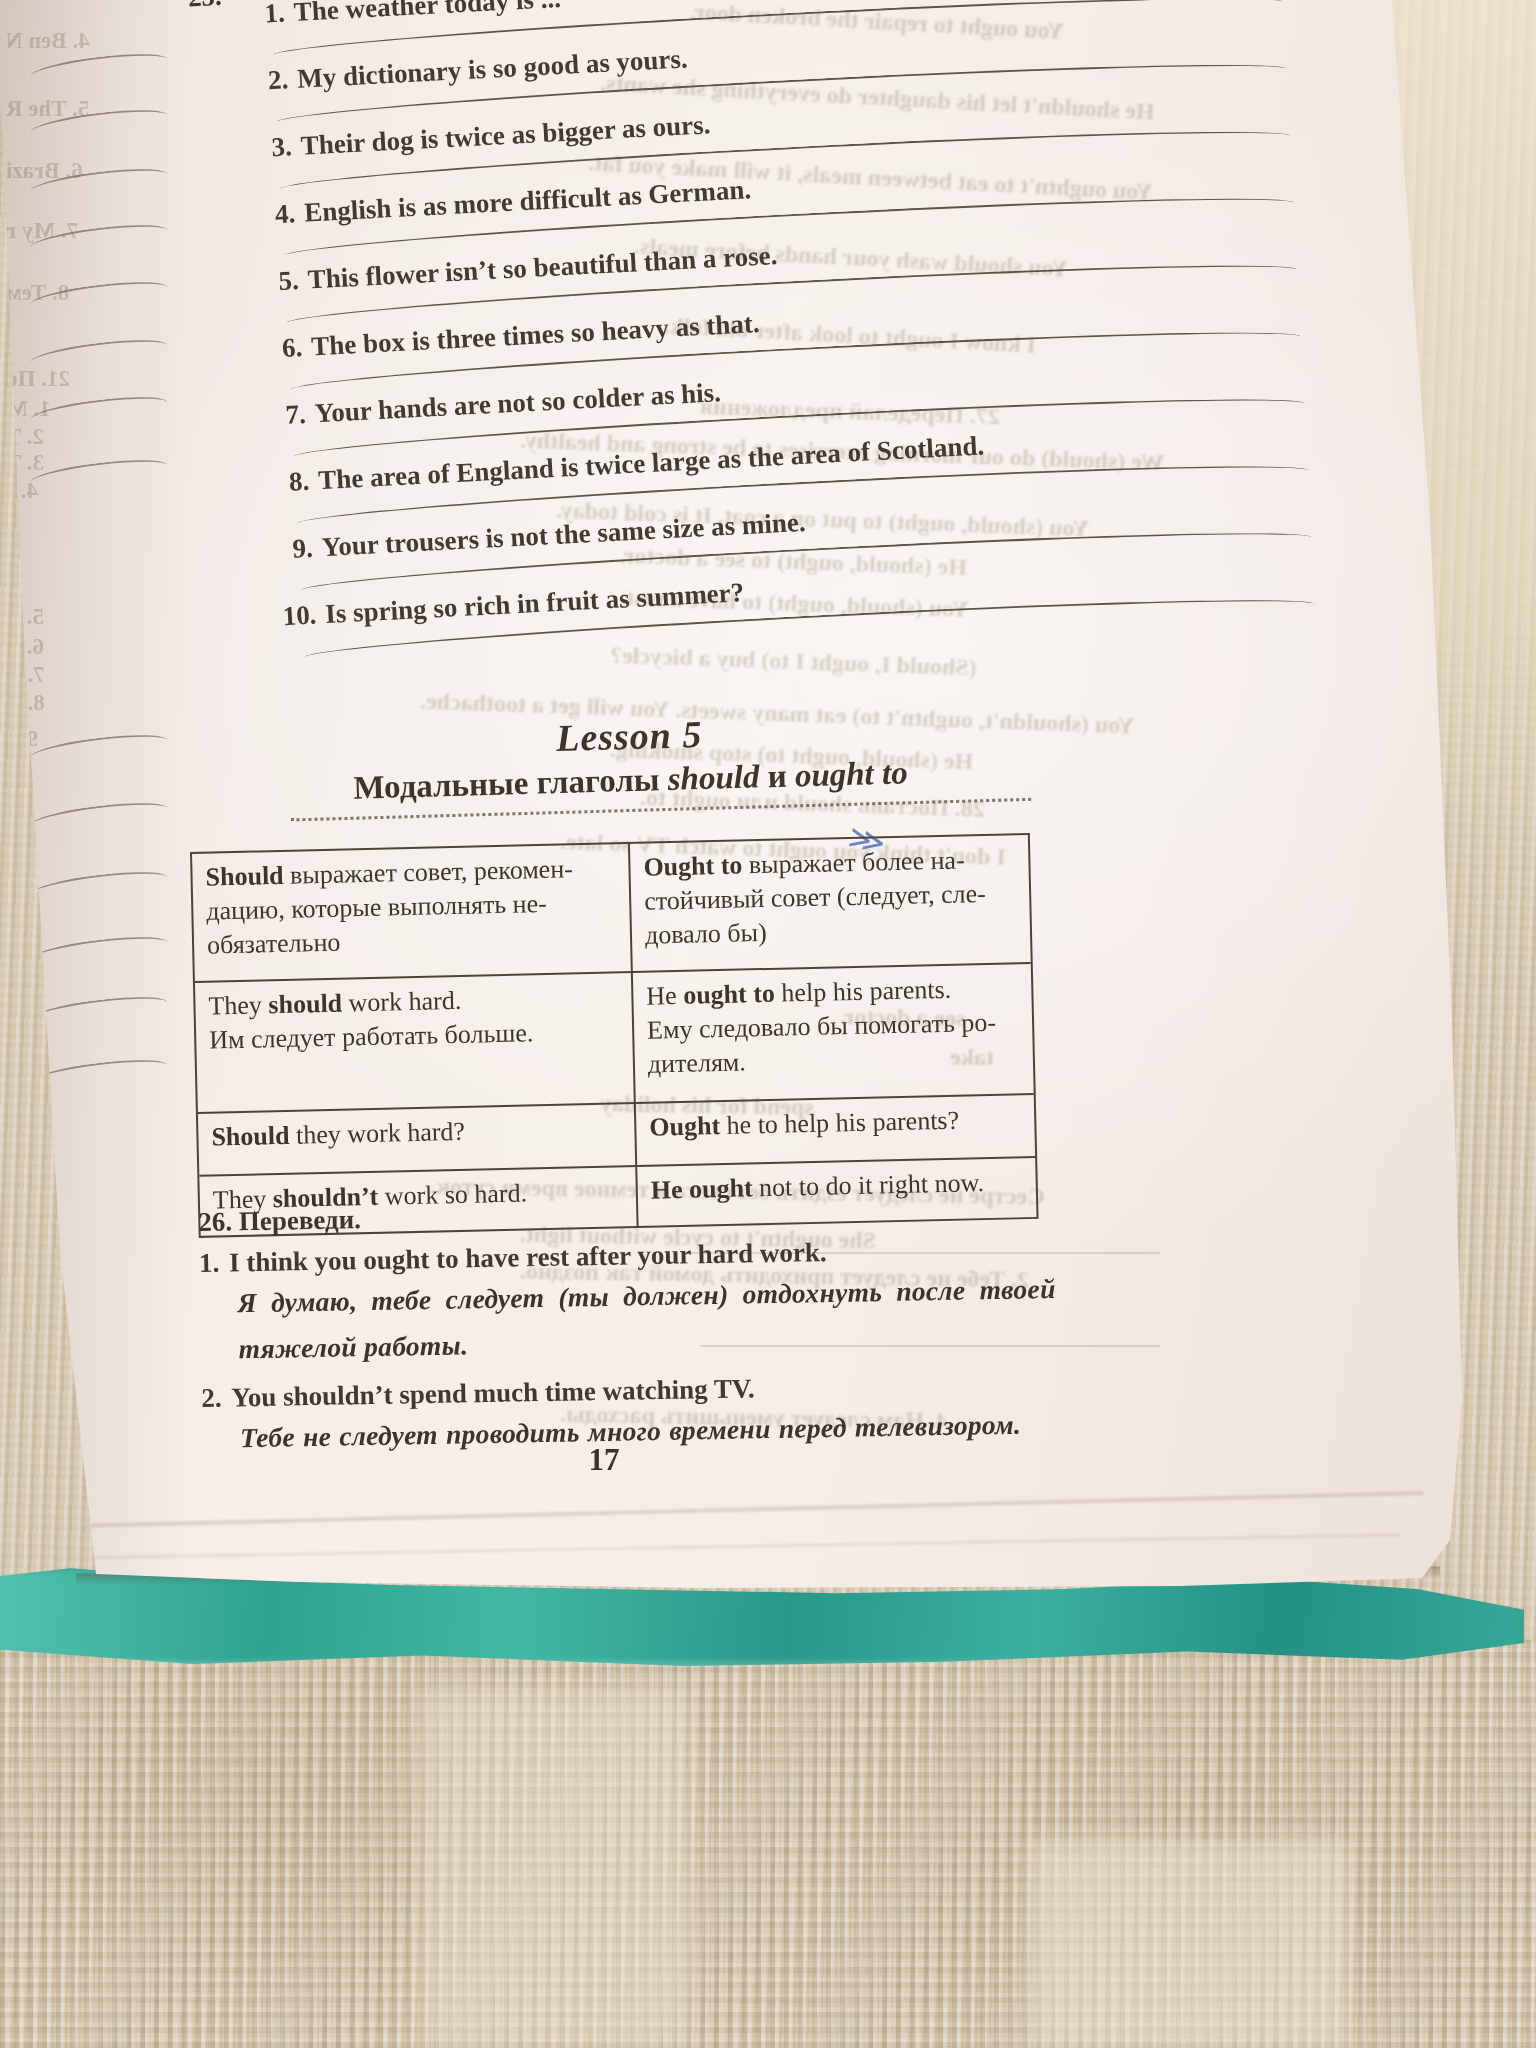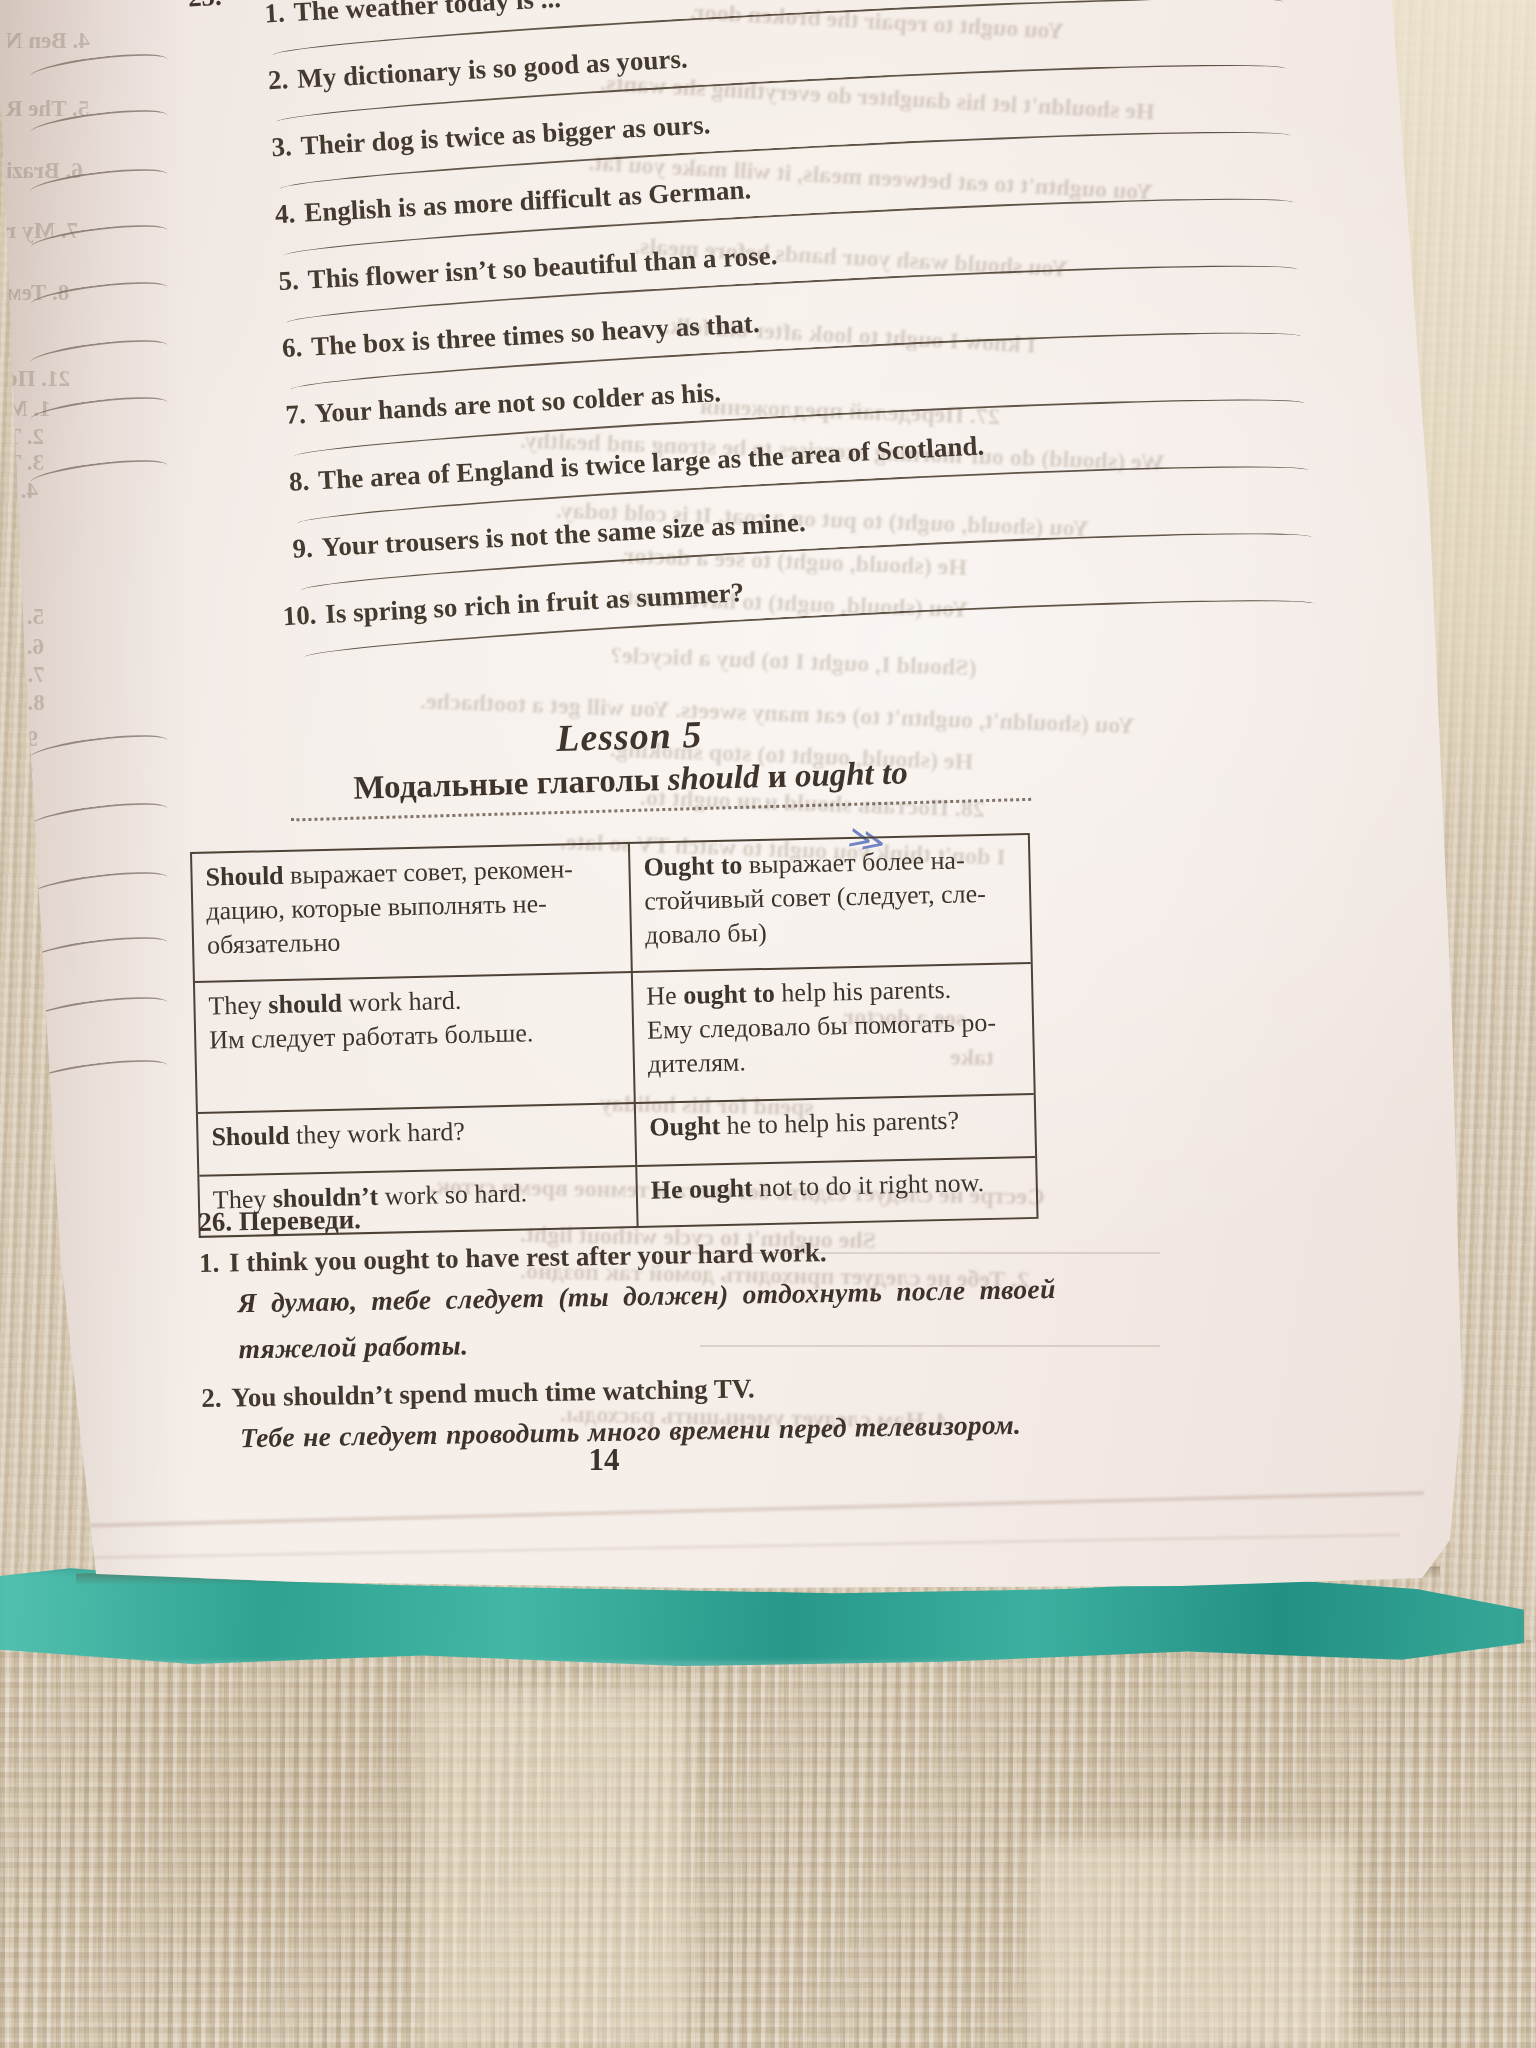--- a/index.html
+++ b/index.html
@@ -255,18 +255,18 @@
       <div class="ex26-title">26. Переведи.</div>
       <div>
           <div class="en"><span class="num2">1.</span><span>I think you ought to have rest after your hard work.</span></div>
           <div class="ru" style="word-spacing: 7px;">Я думаю, тебе следует (ты должен) отдохнуть после твоей</div>
           <div class="ru">тяжелой работы.</div>
           <div class="en"><span class="num2">2.</span><span>You shouldn’t spend much time watching TV.</span></div>
           <div class="ru" style="word-spacing: 1px;">Тебе не следует проводить много времени перед телевизором.</div>
         </div>
     </section>
 
-    <div class="page-number">14</div>
+    <div class="page-number">17</div>
 
     <div class="crease1"></div>
     <div class="crease2"></div>
   </div>
 </div>
 
 </body></html>

